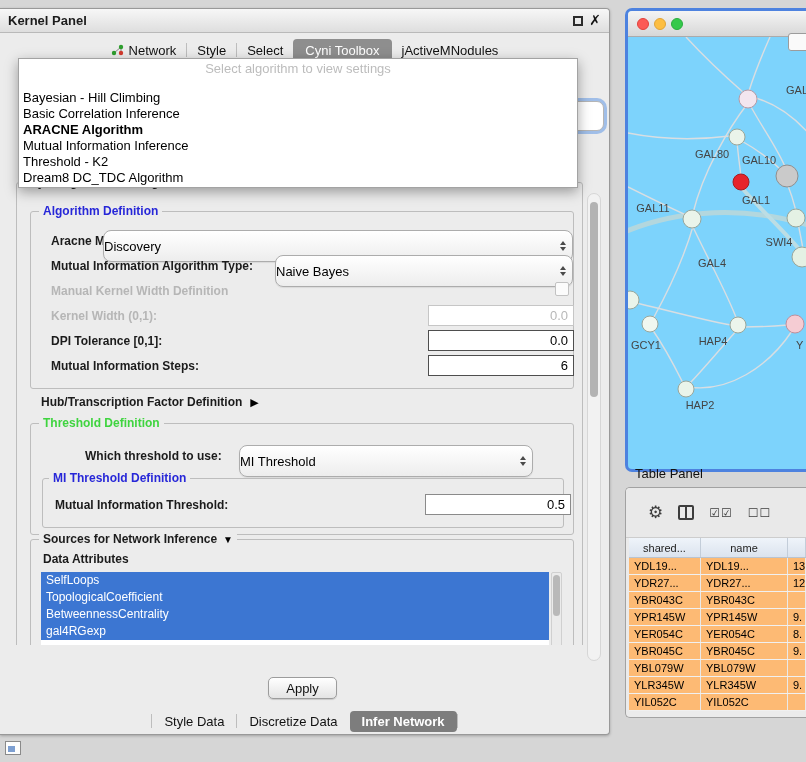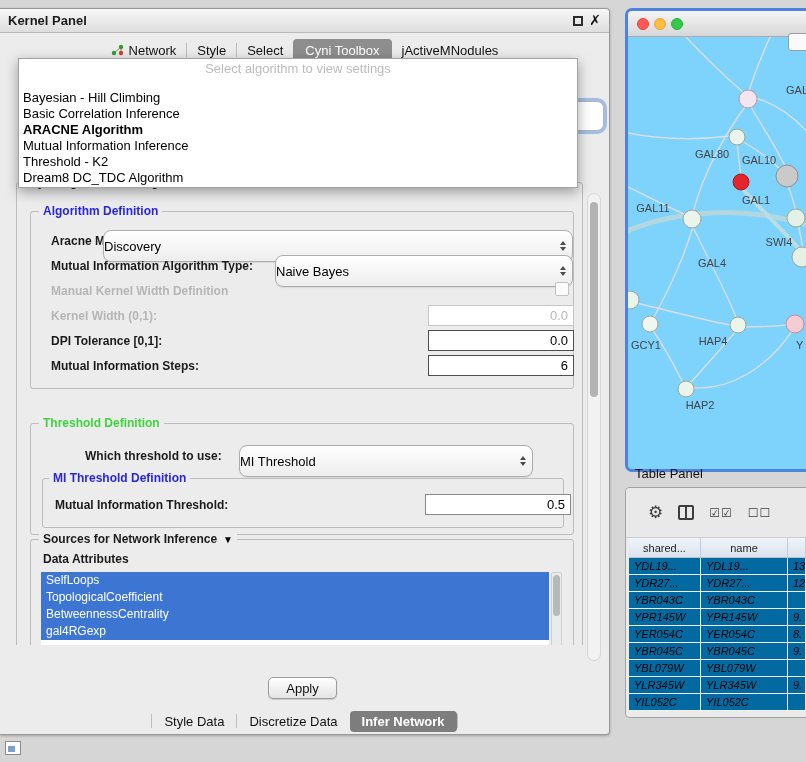--- a/index.html
+++ b/index.html
@@ -80,21 +80,21 @@
   .tp-label{position:absolute;left:635px;top:466px;font-size:13px;color:#111;}
   .tpwin{position:absolute;left:625px;top:487px;width:181px;height:231px;background:#ebebeb;border:1px solid #a2a2a2;border-right:none;border-radius:5px 0 0 5px;overflow:hidden;}
   .tp-toolbar{position:relative;height:50px;border-bottom:1px solid #cdcdcd;background:#e9e9e9;display:flex;align-items:center;gap:15px;padding-left:22px;}
   .gear{font-size:17px;color:#3d3d3d;line-height:1;}
   .colicon{width:16px;height:15px;border:2px solid #3d3d3d;position:relative;border-radius:2px;}
   .colicon:after{content:"";position:absolute;left:50%;top:0;bottom:0;width:2px;background:#3d3d3d;margin-left:-1px;}
   .ckpair{font-size:12px;color:#3d3d3d;letter-spacing:1px;white-space:nowrap;}
   .tp-table{margin-left:3px;}
   .tp-head{display:flex;height:20px;background:linear-gradient(#eff4fa,#dbe3ee);border-bottom:1px solid #b9c3cf;font-size:11px;color:#222;}
   .tp-hcell{display:flex;align-items:center;justify-content:center;border-right:1px solid #c3cdd9;}
-  .tp-row{display:flex;height:17px;background:#0369a1;font-size:11px;color:#000;border-bottom:1px solid #f0f0f0;font-style:italic;}
+  .tp-row{display:flex;height:17px;background:#fdba74;font-size:11px;color:#000;border-bottom:1px solid #f0f0f0;}
   .tp-cell{display:flex;align-items:center;padding-left:5px;border-right:1px solid #e9e9e9;overflow:hidden;white-space:nowrap;}
   .c1{width:72px;} .c2{width:87px;} .c3{flex:1;}
 
   .mini-icon{position:absolute;left:5px;top:741px;width:16px;height:14px;border:1px solid #8a8a8a;background:#fdfdfd;}
   .mini-icon:after{content:"";position:absolute;left:2px;bottom:2px;width:7px;height:6px;background:#7d9fd1;}
 </style>
 </head>
 <body>
 
 <div id="screen">
@@ -182,20 +182,24 @@
           <span class="lbl dis" style="left:20px;top:97px;">Kernel Width (0,1):</span>
           <input class="tf dis" style="left: 397px; top: 93px; width: 146px;" readonly="" value="0.0">
 
           <span class="lbl" style="left:20px;top:122px;">DPI Tolerance [0,1]:</span>
           <input class="tf" style="left: 397px; top: 118px; width: 146px;" readonly="" value="0.0">
 
           <span class="lbl" style="left:20px;top:147px;">Mutual Information Steps:</span>
           <input class="tf" style="left: 397px; top: 143px; width: 146px;" readonly="" value="6">
         </div>
 
+        <div class="hubrow" style="left:24px;top:212px;">
+          <span>Hub/Transcription Factor Definition</span>
+          <span class="tri">▶</span>
+        </div>
 
         <div class="groupbox" style="left:13px;top:240px;width:544px;height:112px;">
           <span class="legend">
               <span class="t-green">Threshold Definition</span>
             </span>
 
           <span class="lbl" style="left:54px;top:25px;">Which threshold to use:</span>
           <div class="combo" style="left:208px;top:21px;width:294px;">
             <span class="val">MI Threshold</span>
             <span class="arrows">

